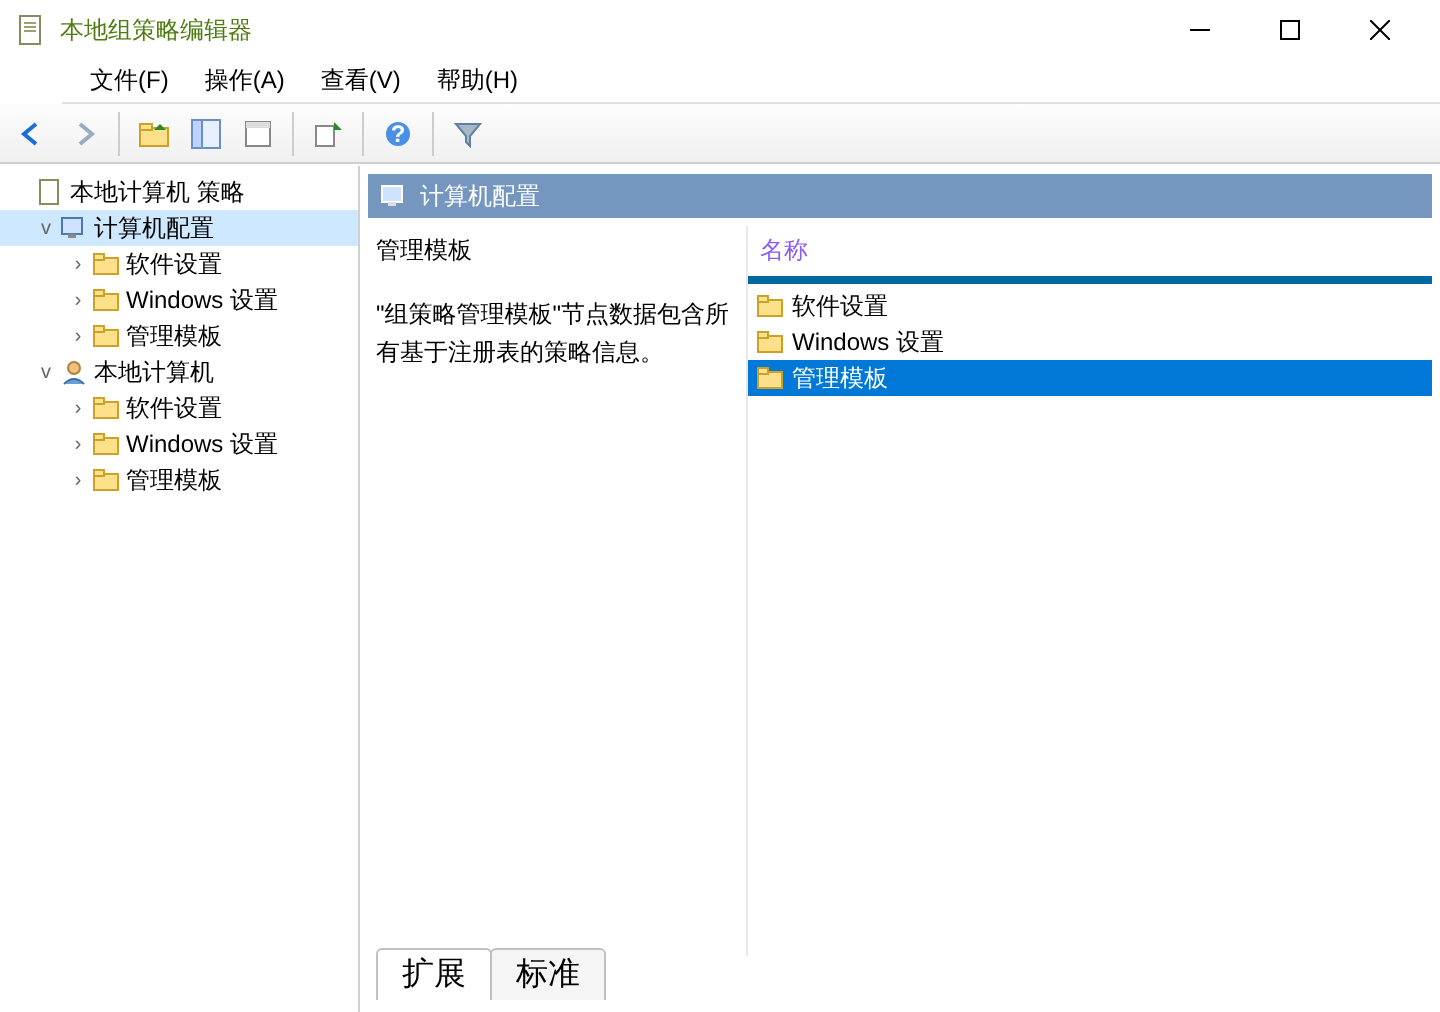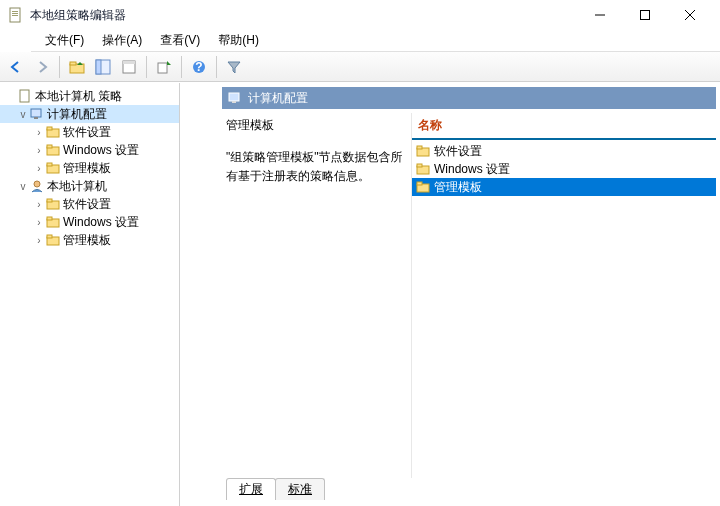--- a/index.html
+++ b/index.html
@@ -1,48 +1,48 @@
 <!DOCTYPE html>
 <html><head>
 <meta charset="utf-8">
 <style>
 * { box-sizing: border-box; margin: 0; padding: 0; font-family: "Microsoft YaHei", "Segoe UI", sans-serif; font-size: 12px; }
 body { background: #fff; width: 720px; height: 506px; overflow: hidden; display: flex; flex-direction: column; }
 .titlebar { height: 30px; display: flex; align-items: center; padding: 0 8px; background: #fff; }
 .titlebar .icon { margin-right: 6px; }
-.titlebar .title { flex: 1; color: #0f172a; }
+.titlebar .title { flex: 1; color: #4d7c0f; }
 .winbtns { display: flex; gap: 0; }
 .winbtn { width: 45px; height: 28px; display: flex; align-items: center; justify-content: center; color: #333; }
 .menubar { height: 22px; display: flex; align-items: center; padding: 0 6px; gap: 2px; border-bottom: 1px solid #e0e0e0; margin-left: 31px; }
 .menuitem { padding: 2px 8px; }
 .toolbar { height: 30px; display: flex; align-items: center; padding: 0 4px; gap: 2px; border-bottom: 1px solid #d0d0d0; background: linear-gradient(#fdfdfd,#f0f0f0); }
 .tb-btn { width: 24px; height: 24px; display: flex; align-items: center; justify-content: center; border: 1px solid transparent; }
 .tb-sep { width: 1px; height: 22px; background: #ccc; margin: 0 3px; }
-.main { flex: 1; display: flex; border-top: 1px solid #fff; gap: 38px; }
+.main { flex: 1; display: flex; border-top: 1px solid #fff; }
 .tree { width: 180px; border-right: 1px solid #d0d0d0; padding: 4px 0; overflow: auto; }
 .tree-row { display: flex; align-items: center; height: 18px; padding-left: 4px; white-space: nowrap; }
 .tree-row.selected { background: #d0d0d0; }
 .tree-row.selected.focus { background: #cde8ff; }
 .tw { width: 14px; text-align: center; color: #666; font-size: 10px; }
 .tree .lbl { margin-left: 3px; }
 .right { flex: 1; display: flex; flex-direction: column; }
 .header-band { height: 22px; background: #7596bf; color: #fff; display: flex; align-items: center; padding: 0 6px; margin: 4px; }
 .header-band .hicon { margin-right: 6px; }
 .content { flex: 1; display: flex; margin: 0 4px; }
 .desc-pane { width: 190px; padding: 4px 8px 4px 4px; border-right: 1px solid #e8e8e8; }
 .desc-title { font-weight: 400; margin-bottom: 14px; }
 .desc-body { color: #000; line-height: 1.6; }
 .list-pane { flex: 1; padding: 0; }
-.list-header { padding: 4px 6px; border-bottom: 2px solid #0369a1; color: #c2410c; font-weight: bold; }
+.list-header { padding: 4px 6px; border-bottom: 4px solid #0369a1; color: #8b5cf6; }
 .list-items { padding: 2px 0; }
 .list-row { display: flex; align-items: center; height: 18px; padding: 0 4px; }
 .list-row.selected { background: #0078d7; color: #fff; }
 .li-icon { margin-right: 4px; }
 .tabs { height: 24px; display: flex; align-items: flex-end; padding: 0 4px 2px; margin: 0 4px 4px; }
-.tab { border: 1px solid #c0c0c0; border-bottom: none; padding: 2px 12px; background: #f5f5f5; font-size: 12px; margin-right: -1px; border-radius: 3px 3px 0 0; text-decoration: underline; }
+.tab { border: 1px solid #c0c0c0; border-bottom: none; padding: 2px 12px; background: #f5f5f5; font-size: 16px; margin-right: -1px; border-radius: 3px 3px 0 0; }
 .tab.active { background: #fff; }
 svg { display: block; }
 </style>
 </head>
 <body>
 
 <div class="titlebar">
   <span class="icon">
     <svg width="16" height="16">
         <rect x="2" y="1" width="10" height="14" fill="#fff" stroke="#8a8a60"></rect>

